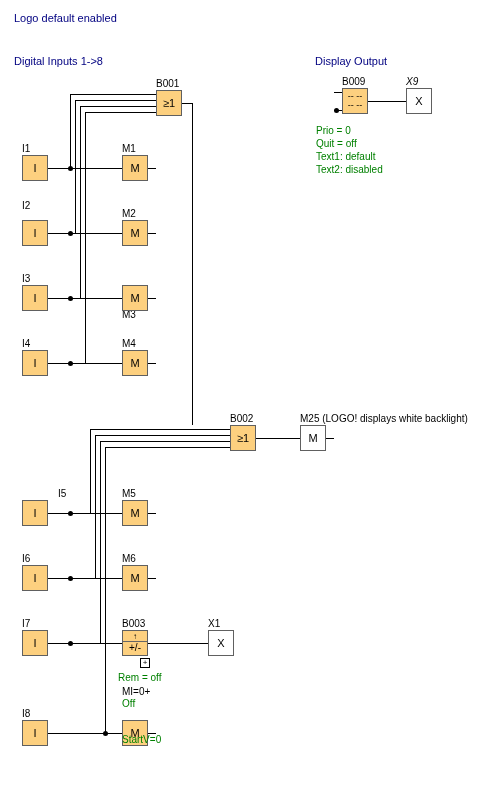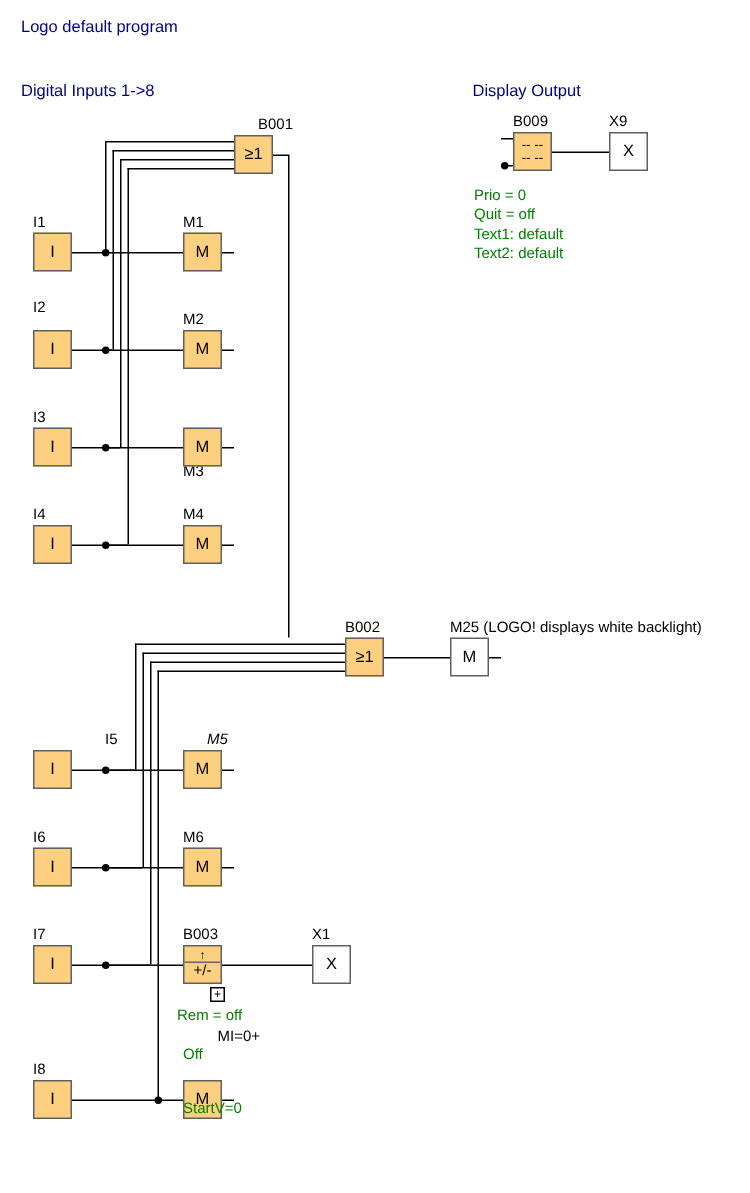--- a/index.html
+++ b/index.html
@@ -85,25 +85,25 @@
     border: 1px solid #000;
     font-size: 8px;
     line-height: 8px;
     text-align: center;
     background: #fff;
   }
 </style>
 </head>
 <body>
 
-<div class="label" style="left:14px; top:12px;">Logo default program</div>
+<div class="label" style="left:14px; top:12px;">Logo default enabled</div>
 <div class="label" style="left:14px; top:55px;">Digital Inputs 1-&gt;8</div>
 <div class="label" style="left:315px; top:55px;">Display Output</div>
 
-<div class="node-label" style="left:156px; top:78px;margin-left:16px;">B001</div>
+<div class="node-label" style="left:156px; top:78px;">B001</div>
 <div class="node or-block" style="left:156px; top:90px;">≥1</div>
 
 <div class="wire-h" style="left:120px; top:94px; width:36px;"></div>
 <div class="wire-h" style="left:120px; top:100px; width:36px;"></div>
 <div class="wire-h" style="left:120px; top:106px; width:36px;"></div>
 <div class="wire-h" style="left:120px; top:112px; width:36px;"></div>
 
 <div class="wire-h" style="left:182px; top:103px; width:10px;"></div>
 <div class="wire-v" style="left:192px; top:103px; height:322px;"></div>
 
@@ -159,27 +159,27 @@
 <div class="wire-h" style="left:95px; top:435px; width:135px;"></div>
 <div class="wire-h" style="left:100px; top:441px; width:130px;"></div>
 <div class="wire-h" style="left:105px; top:447px; width:125px;"></div>
 
 <div class="wire-h" style="left:256px; top:438px; width:44px;"></div>
 
 <div class="node-label" style="left:300px; top:413px;">M25 (LOGO! displays white backlight)</div>
 <div class="node m-node" style="left:300px; top:425px; background:#fff;">M</div>
 <div class="wire-h" style="left:326px; top:438px; width:8px;"></div>
 
-<div class="node-label" style="left:34px; top:488px;padding-left:36px;">I5</div>
+<div class="node-label" style="left:22px; top:488px;padding-left:36px;">I5</div>
 <div class="node" style="left:22px; top:500px;">I</div>
 <div class="wire-h" style="left:48px; top:513px; width:74px;"></div>
 <div class="junction" style="left:70px; top:513px;"></div>
 <div class="wire-v" style="left:90px; top:429px; height:84px;"></div>
 <div class="wire-h" style="left:70px; top:513px; width:20px;"></div>
-<div class="node-label" style="left:138px; top:488px;font-style:italic;">M5</div>
+<div class="node-label" style="left:122px; top:488px;">M5</div>
 <div class="node m-node" style="left:122px; top:500px;">M</div>
 <div class="wire-h" style="left:148px; top:513px; width:8px;"></div>
 
 <div class="node-label" style="left:22px; top:553px;">I6</div>
 <div class="node" style="left:22px; top:565px;">I</div>
 <div class="wire-h" style="left:48px; top:578px; width:74px;"></div>
 <div class="junction" style="left:70px; top:578px;"></div>
 <div class="wire-v" style="left:95px; top:435px; height:143px;"></div>
 <div class="wire-h" style="left:70px; top:578px; width:25px;"></div>
 <div class="node-label" style="left:122px; top:553px;">M6</div>
@@ -204,36 +204,36 @@
 <div class="node-label" style="left:208px; top:618px;">X1</div>
 <div class="node" style="left:208px; top:630px; background:#fff;">X</div>
 
 <div class="green-label" style="left:118px; top:672px;">Rem = off</div>
 
 <div class="node-label" style="left:22px; top:708px;">I8</div>
 <div class="node" style="left:22px; top:720px;">I</div>
 <div class="wire-h" style="left:48px; top:733px; width:74px;"></div>
 <div class="junction" style="left:105px; top:733px;"></div>
 <div class="wire-v" style="left:105px; top:447px; height:286px;"></div>
-<div class="node-label" style="left:122px; top:686px;margin-left:23px;">MI=0+</div>
+<div class="node-label" style="left:122px; top:686px;">MI=0+</div>
 <div class="green-label" style="left:122px; top:698px;">Off</div>
 <div class="node m-node" style="left:122px; top:720px;">M</div>
 <div class="wire-h" style="left:148px; top:733px; width:8px;"></div>
 <div class="green-label" style="left:122px; top:734px;">StartV=0</div>
 
 <div class="node-label" style="left:342px; top:76px;">B009</div>
 <div class="node udc" style="left:342px; top:88px;">
   <div class="symbol-line">-- --</div>
   <div class="symbol-line">-- --</div>
 </div>
 
 <div class="wire-h" style="left:334px; top:92px; width:8px;"></div>
 <div class="wire-h" style="left:334px; top:110px; width:8px;"></div>
 <div class="junction" style="left:336px; top:110px;"></div>
 <div class="wire-h" style="left:368px; top:101px; width:38px;"></div>
 
-<div class="node-label" style="left:406px; top:76px;">X9</div>
+<div class="node-label" style="left:406px; top:76px;font-style:italic;">X9</div>
 <div class="node" style="left:406px; top:88px; background:#fff;">X</div>
 
 <div class="green-label" style="left:316px; top:125px;">Prio = 0</div>
 <div class="green-label" style="left:316px; top:138px;">Quit = off</div>
 <div class="green-label" style="left:316px; top:151px;">Text1: default</div>
-<div class="green-label" style="left:316px; top:164px;">Text2: default</div>
+<div class="green-label" style="left:316px; top:164px;">Text2: disabled</div>
 
 </body></html>

